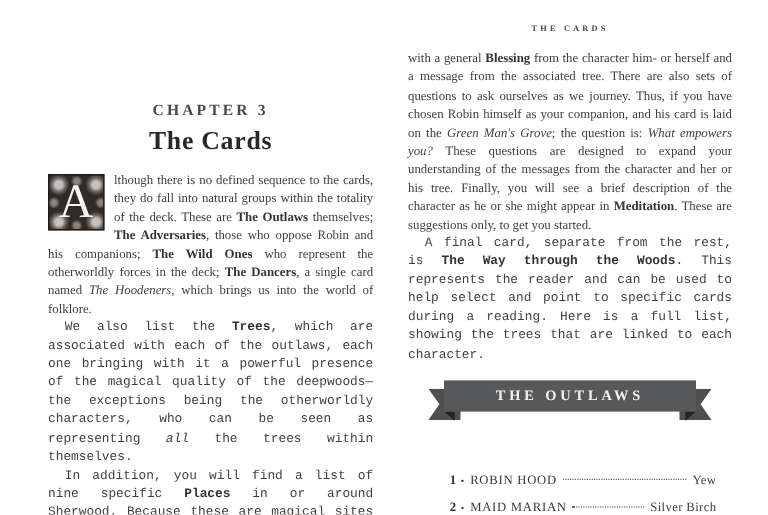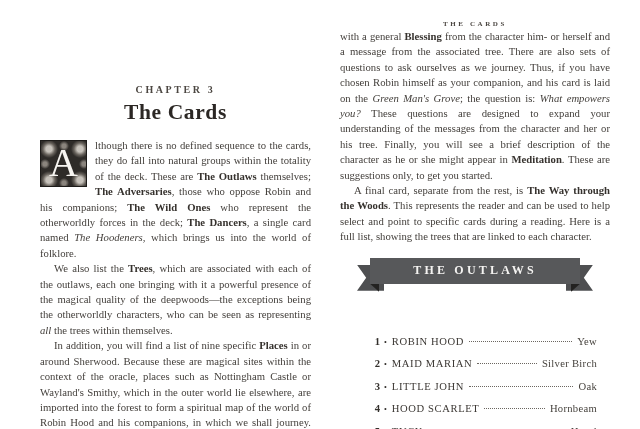--- a/index.html
+++ b/index.html
@@ -2,32 +2,32 @@
 <html><head>
 <meta charset="utf-8">
 <style>
   html,body{margin:0;padding:0;background:#ffffff;}
   .spread{position:relative;width:640px;height:429px;background:#ffffff;overflow:hidden;
           font-family:"Liberation Serif", serif;color:#423e3a;}
   .page{position:absolute;top:0;height:429px;}
   .page-left{left:40px;width:271px;}
   .page-right{left:340px;width:270px;}
 
-  .chapter-label{margin-top:84px;text-align:center;font-size:10px;letter-spacing:2.6px;
+  .chapter-label{margin-top:84px;text-align:center;font-size:13px;letter-spacing:2.6px;
                  color:#4c4742;font-weight:bold;}
   .page-title{margin:5px 0 13px;text-align:center;font-size:21.5px;font-weight:bold;
               letter-spacing:.6px;color:#2b2724;}
 
   .running-head{margin-top:20px;text-align:center;font-size:7px;letter-spacing:2.6px;
                 color:#4c4742;font-weight:bold;}
 
   .body-copy{margin-top:0;}
-  .page-right .body-copy{margin-top:1px;}
+  .page-right .body-copy{margin-top:14px;}
   p.body-para{margin:0;font-size:10.7px;line-height:15.4px;text-align:justify;color:#423e3a;}
-  p.body-para.indent{text-indent:14px;}
+  p.body-para.indent{text-indent:14px;font-family:Liberation Mono, monospace;}
   p.body-para b{color:#36322e;}
 
   .drop-cap{float:left;width:47px;height:47px;margin:2px 8px 0 0;position:relative;
             background:
               radial-gradient(circle at 8px 8px, rgba(225,220,212,.85) 3px, rgba(160,152,142,.5) 6px, transparent 9px),
               radial-gradient(circle at 39px 8px, rgba(225,220,212,.85) 3px, rgba(160,152,142,.5) 6px, transparent 9px),
               radial-gradient(circle at 8px 39px, rgba(225,220,212,.85) 3px, rgba(160,152,142,.5) 6px, transparent 9px),
               radial-gradient(circle at 39px 39px, rgba(225,220,212,.85) 3px, rgba(160,152,142,.5) 6px, transparent 9px),
               radial-gradient(circle at 23px 5px, rgba(200,192,182,.6) 2px, transparent 5px),
               radial-gradient(circle at 23px 42px, rgba(200,192,182,.6) 2px, transparent 5px),

